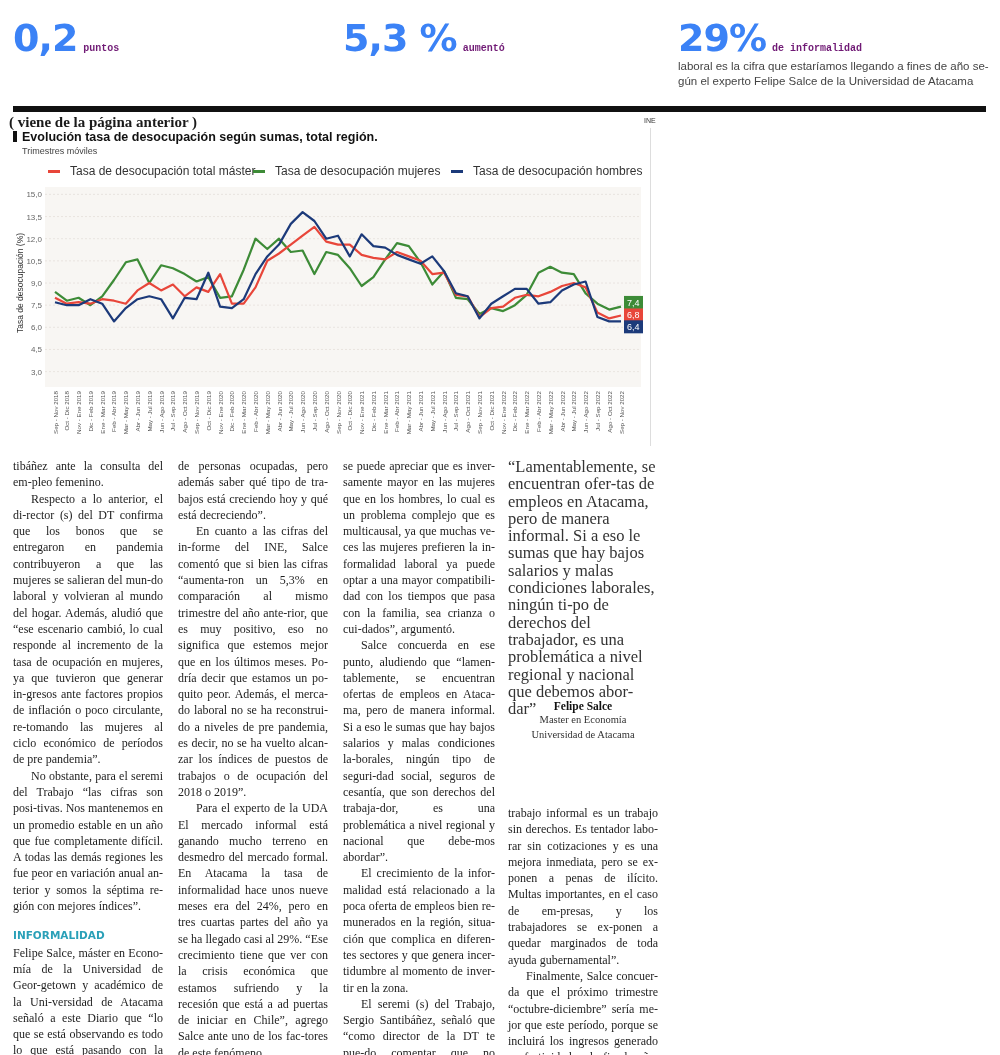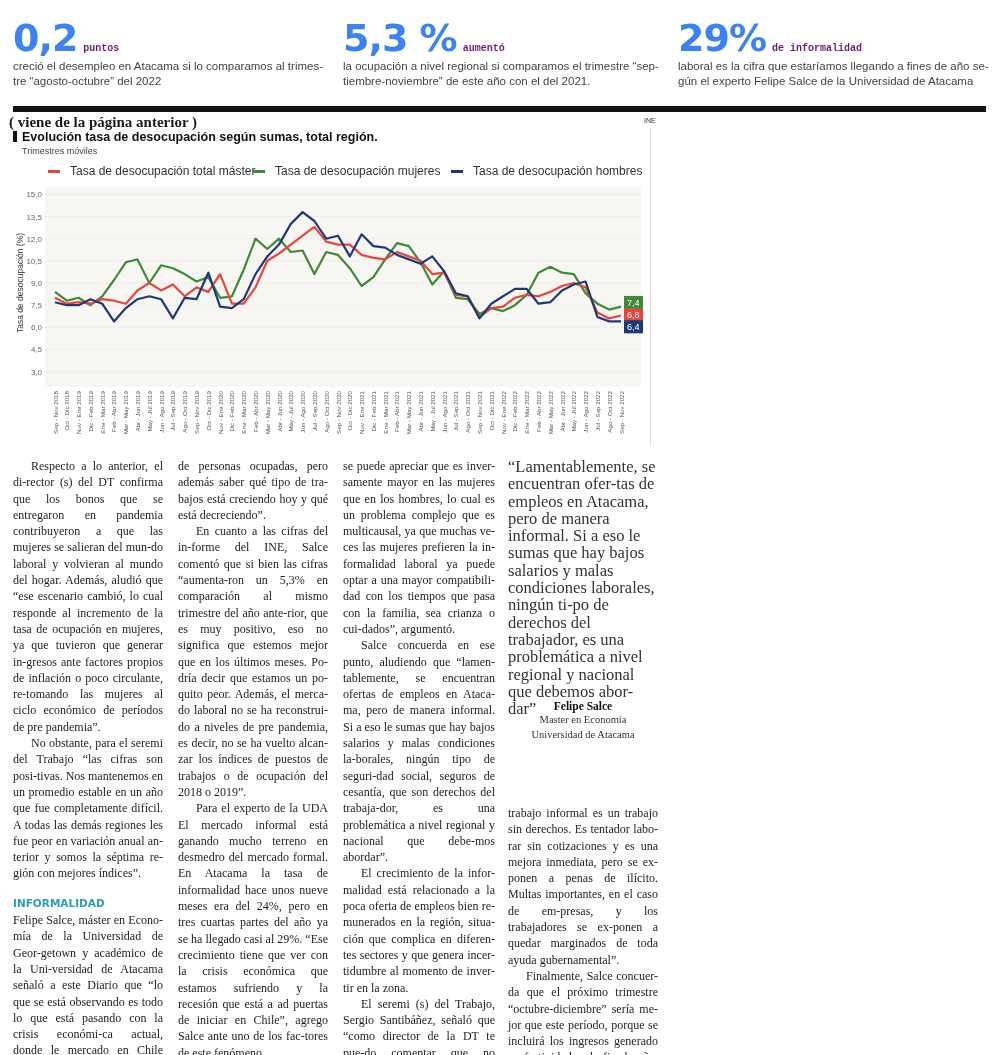--- a/index.html
+++ b/index.html
@@ -42,25 +42,23 @@
   .pull { position:absolute; left:508px; top:458px; width:152px; font-family:"Liberation Serif", serif; font-size:16.5px; line-height:17.3px; color:#333; }
   .pull-author { position:absolute; left:508px; top:700px; width:150px; text-align:center; font-family:"Liberation Serif", serif; }
   .pull-author .n { font-weight:bold; font-size:11.5px; color:#111; }
   .pull-author .r { font-size:10.5px; color:#333; line-height:15px; }
 </style>
 </head>
 <body>
 
 <div class="stat" id="stat1">
   <div><span class="big">0,2</span><span class="word">puntos</span></div>
-  <div class="desc">creció el desempleo en Atacama si lo comparamos al trimes-tre “agosto-octubre” del 2022</div>
 </div>
 <div class="stat" id="stat2">
   <div><span class="big">5,3 %</span><span class="word">aumentó</span></div>
-  <div class="desc">la ocupación a nivel regional si comparamos el trimestre “sep-tiembre-noviembre” de este año con el del 2021.</div>
 </div>
 <div class="stat" id="stat3">
   <div><span class="big">29%</span><span class="word">de informalidad</span></div>
   <div class="desc">laboral es la cifra que estaríamos llegando a fines de año se-gún el experto Felipe Salce de la Universidad de Atacama</div>
 </div>
 
 <div class="top-rule"></div>
 
 <div class="viene">( viene de la página anterior )</div>
 <div class="source">INE</div>
@@ -157,20 +155,21 @@
       <text x="614" y="122.93846153846152" font-size="9" fill="#fff" font-family="Liberation Sans, sans-serif">7,4</text>
       <rect x="611" y="125.49230769230769" width="19" height="13" fill="#e8463a"></rect>
       <text x="614" y="135.4923076923077" font-size="9" fill="#fff" font-family="Liberation Sans, sans-serif">6,8</text>
       <rect x="611" y="137.30769230769232" width="19" height="13" fill="#1c3a7a"></rect>
       <text x="614" y="147.30769230769232" font-size="9" fill="#fff" font-family="Liberation Sans, sans-serif">6,4</text>
     </svg>
 </div>
 <div class="chart-right-rule"></div>
 
 <div class="col" id="col1">
+  <p>tibáñez ante la consulta del em-pleo femenino.</p>
   <p class="ind">Respecto a lo anterior, el di-rector (s) del DT confirma que los bonos que se entregaron en pandemia contribuyeron a que las mujeres se salieran del mun-do laboral y volvieran al mundo del hogar. Además, aludió que “ese escenario cambió, lo cual responde al incremento de la tasa de ocupación en mujeres, ya que tuvieron que generar in-gresos ante factores propios de inflación o poco circulante, re-tomando las mujeres al ciclo económico de períodos de pre pandemia”.</p>
   <p class="ind">No obstante, para el seremi del Trabajo “las cifras son posi-tivas. Nos mantenemos en un promedio estable en un año que fue completamente difícil. A todas las demás regiones les fue peor en variación anual an-terior y somos la séptima re-gión con mejores índices”.</p>
   <div class="subhead">INFORMALIDAD</div>
   <p>Felipe Salce, máster en Econo-mía de la Universidad de Geor-getown y académico de la Uni-versidad de Atacama señaló a este Diario que “lo que se está observando es todo lo que está pasando con la crisis económi-ca actual, donde le mercado en Chile empieza a refundirse. Lo que hay que fijarse es las cifras</p>
 </div>
 
 <div class="col" id="col2">
   <p>de personas ocupadas, pero además saber qué tipo de tra-bajos está creciendo hoy y qué está decreciendo”.</p>
   <p class="ind">En cuanto a las cifras del in-forme del INE, Salce comentó que si bien las cifras “aumenta-ron un 5,3% en comparación al mismo trimestre del año ante-rior, que es muy positivo,  eso no significa que estemos mejor que en los últimos meses. Po-dría decir que estamos un po-quito peor. Además, el merca-do laboral no se ha reconstrui-do a niveles de pre pandemia, es decir, no se ha vuelto alcan-zar los índices de puestos de trabajos o de ocupación del 2018 o 2019”.</p>
   <p class="ind">Para el experto de la UDA El mercado informal está ganando mucho terreno en desmedro del mercado formal. En Atacama la tasa de informalidad hace unos nueve meses era del 24%, pero en tres cuartas partes del año ya se ha llegado casi al 29%.  “Ese crecimiento tiene que ver con la crisis económica que estamos sufriendo y la recesión que está a ad puertas de iniciar en Chile”, agrego Salce ante uno de los fac-tores de este fenómeno.</p>

